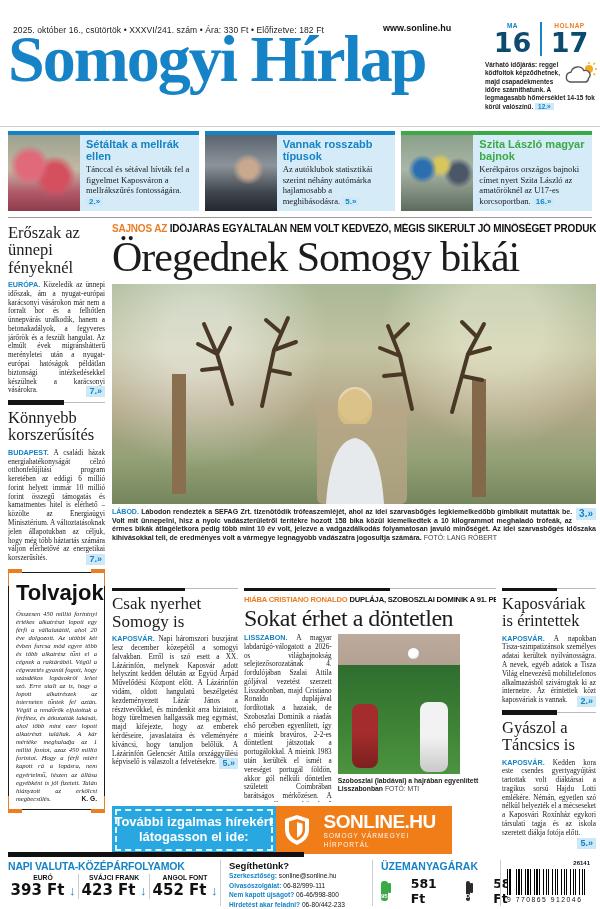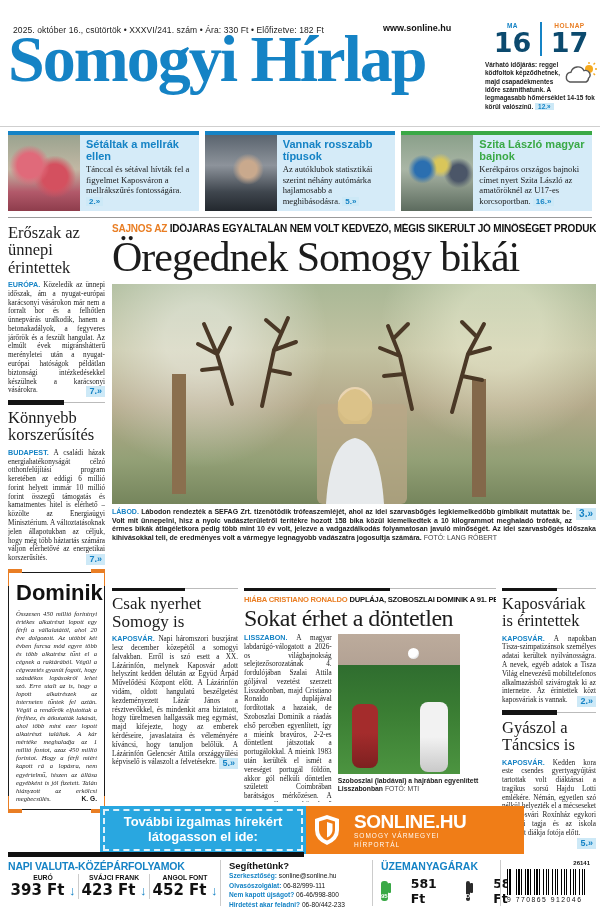--- a/index.html
+++ b/index.html
@@ -101,21 +101,21 @@
            font-size:13px;letter-spacing:1px;line-height:26px;padding-left:6px;box-sizing:border-box;}
   .fb-ball{position:absolute;top:14px;left:70px;width:11px;height:11px;border-radius:50%;
            background:radial-gradient(circle at 35% 30%,#fff 0 55%,#bbb 100%);}
   .fb-p1{position:absolute;bottom:6px;left:14px;width:26px;height:64px;border-radius:8px;
          background:linear-gradient(180deg,#a42c2c 0 45%,#7d2020 100%);filter:blur(.4px);}
   .fb-p2{position:absolute;bottom:2px;right:12px;width:28px;height:70px;border-radius:8px;
          background:linear-gradient(180deg,#f2f2f2 0 50%,#c9c9c9 100%);filter:blur(.4px);}
   .fb-caption{margin-top:3px;font-family:"Liberation Sans",sans-serif;font-size:6.8px;
               font-weight:bold;color:#222;line-height:1.2;}
   
-  .promo{position:absolute;top:806px;left:100px;width:424px;height:48px;display:flex;}
+  .promo{position:absolute;top:806px;left:112px;width:340px;height:48px;display:flex;}
   .promo-blue{flex:1.02;background:#29a7e0;position:relative;display:flex;align-items:center;justify-content:center;}
   .promo-blue .inner{border:2px dashed rgba(255,255,255,.85);position:absolute;inset:3px;}
   .promo-text{position:relative;color:#fff;font-family:"Liberation Sans",sans-serif;
               font-weight:bold;font-size:13px;line-height:1.15;text-align:center;}
   .promo-orange{flex:1;background:#f07d17;display:flex;align-items:center;gap:14px;padding:0 8px;box-sizing:border-box;}
   .shield{flex:0 0 26px;}
   .brand-wrap{color:#fff;font-family:"Liberation Sans",sans-serif;line-height:1;}
   .brand{font-weight:bold;font-size:19px;letter-spacing:-.5px;}
   .brand-sub{font-size:6.5px;letter-spacing:1px;margin-top:2px;opacity:.95;}
   
@@ -218,39 +218,39 @@
           <span class="t-title tt-green">Szita László magyar bajnok</span>
           <span>Kerékpáros országos bajnoki címet nyert Szita László az amatőröknél az U17-es korcsoportban.</span>
           <span class="pref">16.»</span>
         </div>
       </div>
     </div>
   </div>
   <div class="main-sep"></div>
 
   <div class="leftcol">
-    <h2 class="hl hl-side">Erőszak az ünnepi érintettek</h2>
+    <h2 class="hl hl-side">Erőszak az ünnepi fényeknél</h2>
     <p class="body-txt">
       <span class="tag">EURÓPA.</span>
       <span>Közeledik az ünnepi időszak, ám a nyugat-európai karácsonyi vásárokon már nem a forralt bor és a felhőtlen ünnepvárás uralkodik, hanem a betonakadályok, a fegyveres járőrök és a feszült hangulat. Az elmúlt évek migránshátterű merényletei után a nyugat-európai hatóságok példátlan biztonsági intézkedésekkel készülnek a karácsonyi vásárokra.</span>
       <span class="pref">7.»</span>
     </p>
     <div class="xrule"></div>
     <h2 class="hl hl-side">Könnyebb korszerűsítés</h2>
     <p class="body-txt">
       <span class="tag">BUDAPEST.</span>
       <span>A családi házak energiahatékonyságát célzó otthonfelújítási program keretében az eddigi 6 millió forint helyett immár 10 millió forint összegű támogatás és kamatmentes hitel is elérhető – közölte az Energiaügyi Minisztérium. A változtatásoknak jelen állapotukban az céljuk, hogy még több háztartás számára váljon elérhetővé az energetikai korszerűsítés.</span>
       <span class="pref">7.»</span>
     </p>
     <div class="opbox">
       <div class="corner c-tl"></div>
       <div class="corner c-tr"></div>
       <div class="corner c-bl"></div>
       <div class="corner c-br"></div>
-      <h2 class="op-title">Dominik</h2>
+      <h2 class="op-title">Tolvajok</h2>
       <p class="op-body">
         <span>Összesen 450 millió forintnyi értékes alkatrészt lopott egy férfi a vállalatától, ahol 20 éve dolgozott. Az utóbbi két évben furcsa mód egyre több és több alkatrész tűnt el a cégnek a raktárából. Végül a cégvezetés gyanút fogott, hogy szándékos lopásokról lehet szó. Erre utalt az is, hogy a lopott alkatrészek az interneten tűntek fel aztán. Végül a rendőrök eljutottak a férfihez, és átkutatták lakását, ahol több mint ezer lopott alkatrészt találtak. A kár mértéke meghaladja az 1 millió fontot, azaz 450 millió forintot. Hogy a férfi miért kapott rá a lopásra, nem egyértelmű, hiszen az állása egyébként is jól fizetett. Talán hiányzott az erkölcsi megbecsülés.</span>
         <span class="op-by">K. G.</span>
       </p>
     </div>
   </div>
 
   <div class="lead">
     <div class="kicker">
       <span class="k-hi">SAJNOS AZ</span><span class="k-rest"> IDŐJÁRÁS EGYÁLTALÁN NEM VOLT KEDVEZŐ, MÉGIS SIKERÜLT JÓ MINŐSÉGET PRODUKÁLNIUK</span>

